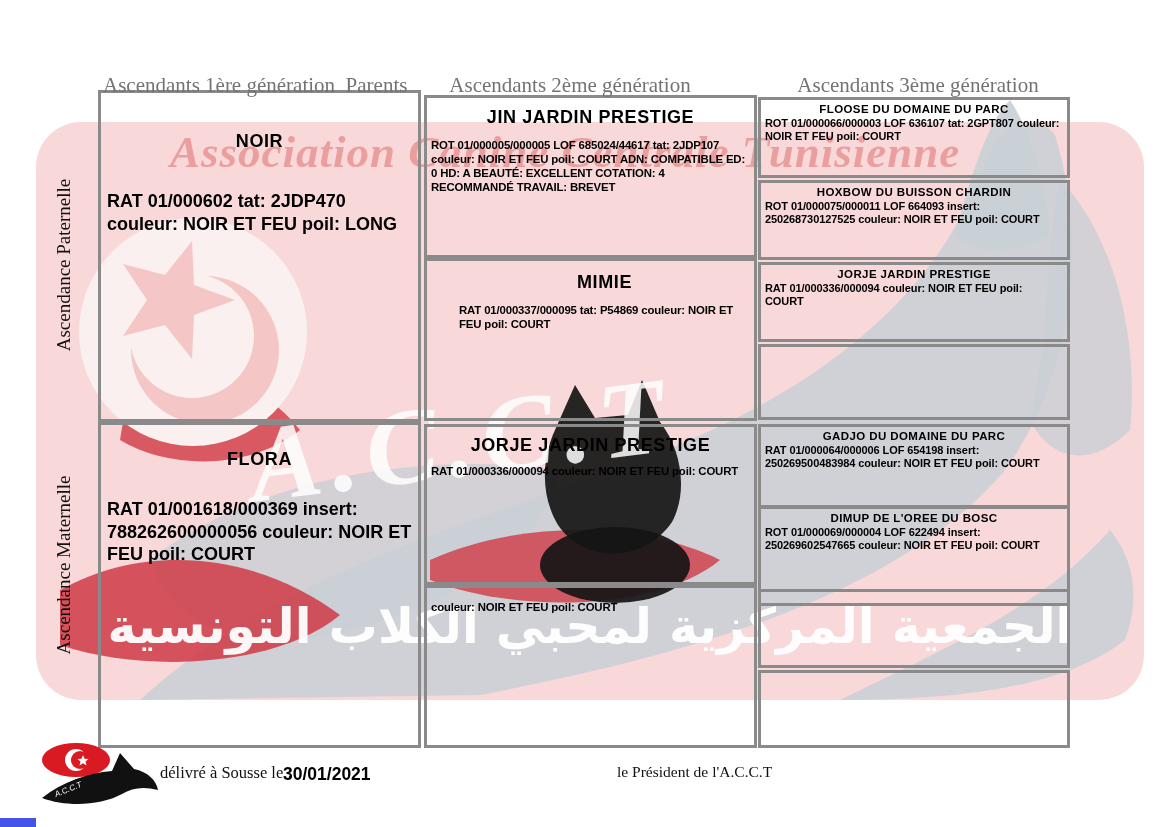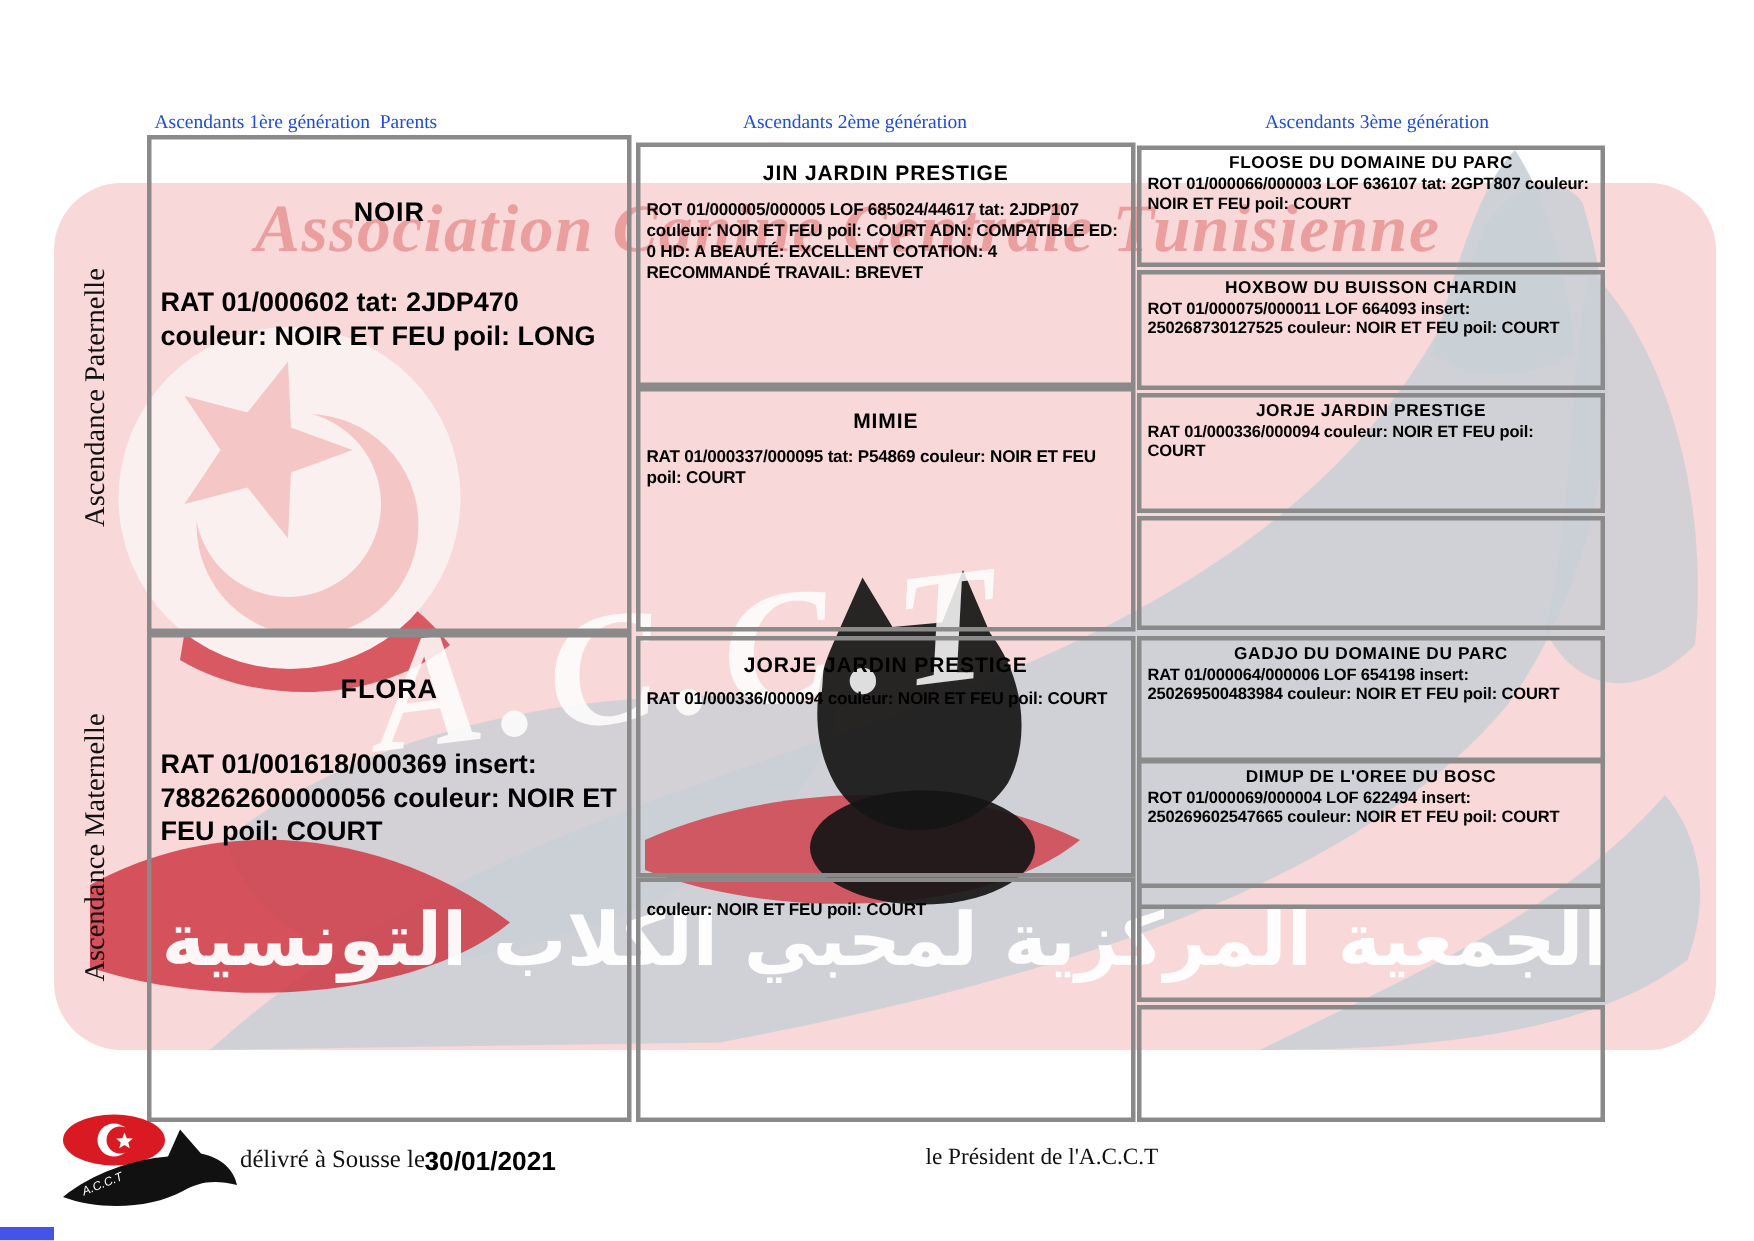--- a/index.html
+++ b/index.html
@@ -20,39 +20,39 @@
     font-family:"Liberation Serif", serif; font-style:italic; font-weight:bold;
     font-size:108px; color:rgba(255,255,255,0.85); letter-spacing:9px;
     transform:rotate(-7deg);
   }
   .wm-arabic {
     left:36px; top:598px; width:1108px; z-index:1; text-align:center;
     font-family:"DejaVu Sans", sans-serif; font-weight:bold; direction:rtl;
     font-size:49px; color:rgba(255,255,255,0.95); letter-spacing:1px;
   }
   .gen-header {
-    z-index:3; font-family:"Liberation Serif", serif; font-size:13px;
-    color:#1d4ed8; white-space:pre;
+    z-index:3; font-family:"Liberation Serif", serif; font-size:21px;
+    color:#737373; white-space:pre;
   }
   .side-label {
     z-index:3; font-family:"Liberation Serif", serif; font-size:19px; color:#111;
     white-space:nowrap; transform:translate(-50%,-50%) rotate(-90deg);
   }
   .pbox {
     position:absolute; z-index:2; border:3px solid #8a8a8a; background:transparent;
   }
   .pbox-title {
     text-align:center; font-weight:bold; color:#000; letter-spacing:0.6px;
   }
   .pbox-details {
     font-weight:bold; color:#000; text-align:left;
   }
   .t1 { font-size:18px; }
   .d1 { font-size:18px;   line-height:1.25; padding:0 6px; }
-  .t2 { font-size:14px; }
+  .t2 { font-size:18px; }
   .d2 { font-size:11.4px; line-height:1.22; padding:0 4px; letter-spacing:-0.15px; }
   .t3 { font-size:11.5px; letter-spacing:0.4px; }
   .d3 { font-size:11px;   line-height:1.18; padding:0 4px; letter-spacing:-0.1px; }
   .footer-serif { z-index:3; font-family:"Liberation Serif", serif; font-size:16.5px; color:#111; }
   .footer-date  { z-index:3; font-family:"Liberation Sans", sans-serif; font-weight:bold; font-size:17.5px; color:#000; }
   .blue-strip { left:0; top:818px; width:36px; height:9px; background:#4553e8; z-index:4; }
   .logo-svg { left:40px; top:740px; z-index:3; }
 </style>
 </head>
 <body>
@@ -98,21 +98,21 @@
   </div>
   <div class="pbox" style="left:98px; top:422px; width:323px; height:326px;">
     <div class="pbox-title t1" style="margin-top:24px;">FLORA</div>
     <div class="pbox-details d1" style="margin-top:28px;">RAT 01/001618/000369 insert: 788262600000056 couleur: NOIR ET FEU poil: COURT</div>
   </div>
 
   <div class="pbox" style="left:424px; top:95px; width:333px; height:163px;">
     <div class="pbox-title t2" style="margin-top:9px;">JIN JARDIN PRESTIGE</div>
     <div class="pbox-details d2" style="margin-top:11px;">ROT 01/000005/000005 LOF 685024/44617 tat: 2JDP107 couleur: NOIR ET FEU poil: COURT ADN: COMPATIBLE ED: 0 HD: A BEAUTÉ: EXCELLENT COTATION: 4 RECOMMANDÉ TRAVAIL: BREVET</div>
   </div>
-  <div class="pbox" style="left:424px; top:258px; width:333px; height:163px;">
+  <div class="pbox" style="left:424px; top:258px; width:333px; height:163px;padding-left:28px;">
     <div class="pbox-title t2" style="margin-top:11px;">MIMIE</div>
     <div class="pbox-details d2" style="margin-top:11px;">RAT 01/000337/000095 tat: P54869 couleur: NOIR ET FEU poil: COURT</div>
   </div>
   <div class="pbox" style="left:424px; top:424px; width:333px; height:161px;">
     <div class="pbox-title t2" style="margin-top:8px;">JORJE JARDIN PRESTIGE</div>
     <div class="pbox-details d2" style="margin-top:9px;">RAT 01/000336/000094 couleur: NOIR ET FEU poil: COURT</div>
   </div>
   <div class="pbox" style="left:424px; top:585px; width:333px; height:163px;">
     <div class="pbox-details d2" style="margin-top:13px;">couleur: NOIR ET FEU poil: COURT</div>
   </div>

